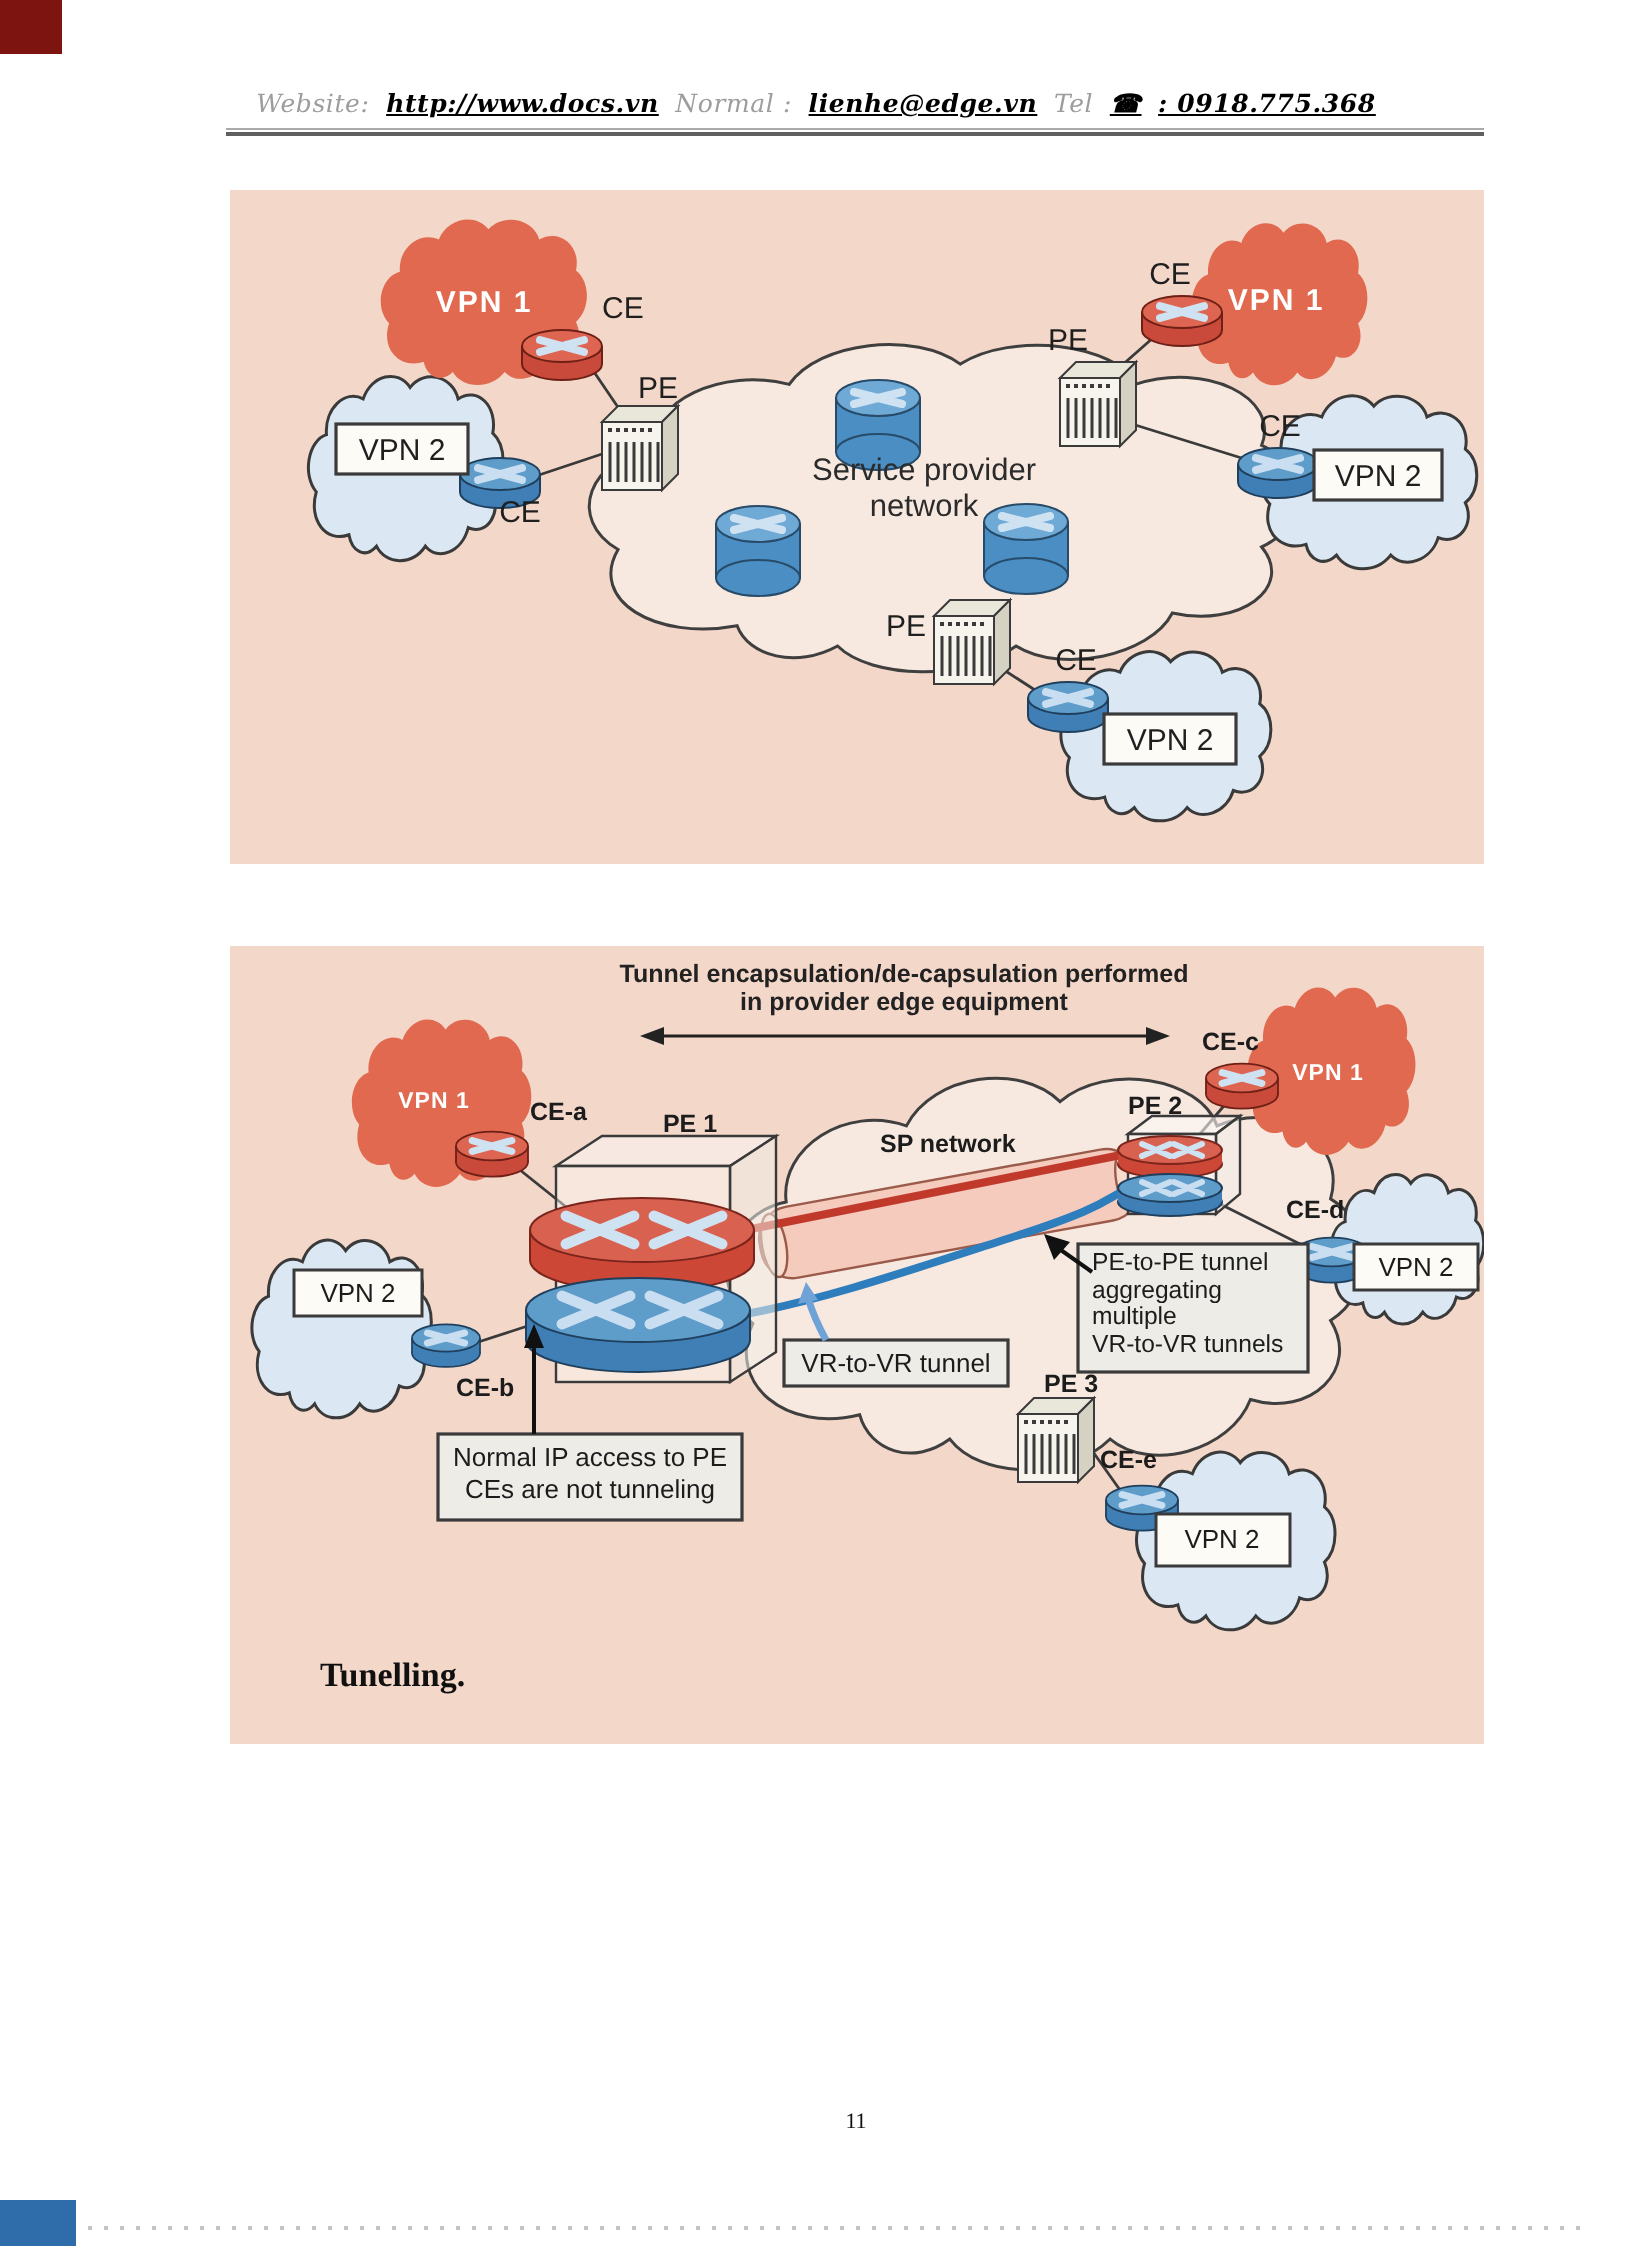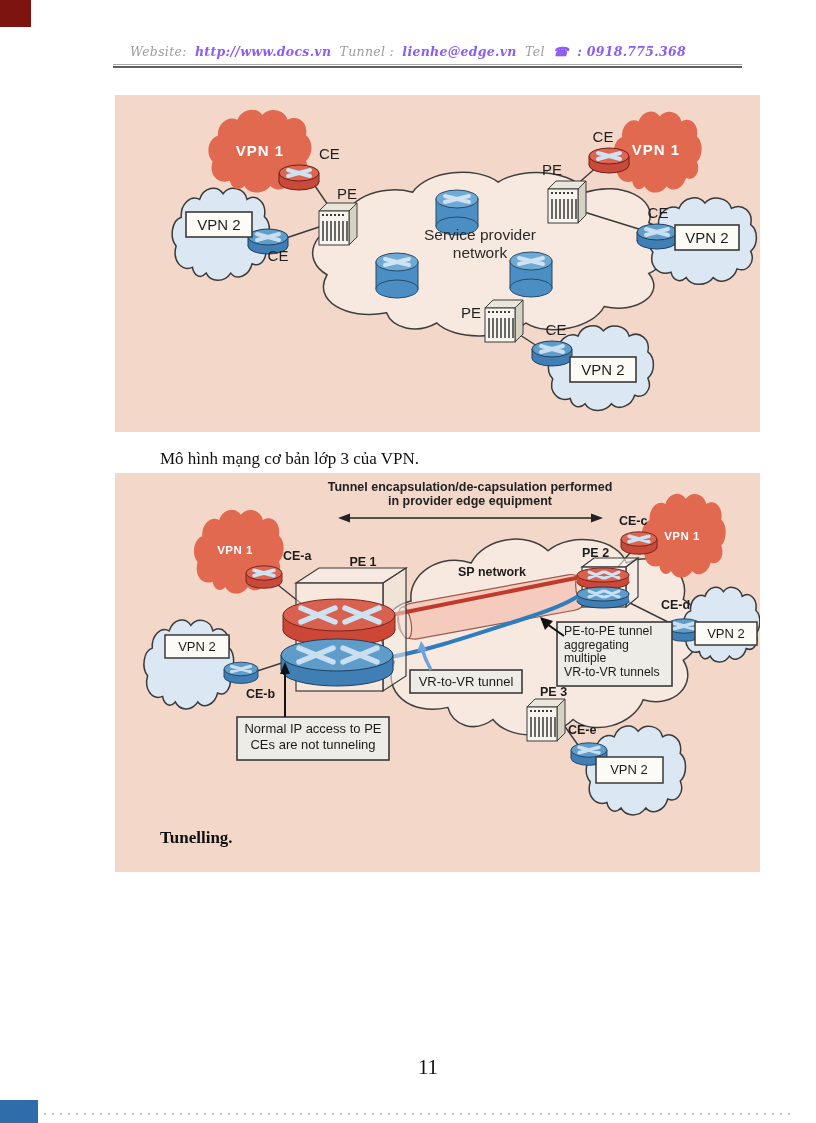--- a/index.html
+++ b/index.html
@@ -6,33 +6,33 @@
   .page{position:relative;width:816px;height:1123px;background:#ffffff;overflow:hidden;
         font-family:"Liberation Sans",sans-serif;}
   
   .corner-tl{position:absolute;left:0;top:0;width:31px;height:27px;background:#7e1410;}
   .corner-bl{position:absolute;left:0;top:1100px;width:38px;height:23px;background:#2e6daa;}
   
   .header{position:absolute;left:0;top:44px;width:816px;text-align:center;
           font-family:"DejaVu Serif",serif;font-style:italic;font-size:12.5px;color:#8c8c8c;
           letter-spacing:.3px;}
   .header .lt{color:#9d9d9d;font-weight:normal;margin:0 2px;}
-  .header .bd{color:#8b5cf6;font-weight:bold;margin:0 2px;}
+  .header .bd{color:#000000;font-weight:bold;margin:0 2px;text-decoration:underline;}
   .hrule{position:absolute;left:113px;top:64px;width:629px;border-top:1px solid #aaa;
          border-bottom:2px solid #5f5f5f;height:1px;}
   
-  .figure{position:absolute;left:115px;width:627px;background:#f3d7c9;overflow:hidden;padding-left:18px;}
+  .figure{position:absolute;left:115px;width:627px;background:#f3d7c9;overflow:hidden;}
   .fig1{top:95px;height:337px;}
   .fig2{top:473px;height:399px;}
   .caption{position:absolute;left:160px;margin:0;font-family:"Liberation Serif",serif;
            font-size:17px;color:#101010;}
   .cap1{top:449px;}
   .cap2{top:828px;font-weight:bold;}
   .page-number{position:absolute;left:40px;top:1055px;width:776px;text-align:center;
-               font-family:"Liberation Serif",serif;font-size:21px;color:#101010;}
+               font-family:"Liberation Serif",serif;font-size:11px;color:#101010;}
   .dotted-line{position:absolute;left:20px;top:1113px;width:776px;height:2px;
                background-image:repeating-linear-gradient(to right,#c4c4c4 0 2px,transparent 2px 8px);}
   
   text{font-family:"Liberation Sans",sans-serif;}
   .lbl{font-size:15px;fill:#1f1f1f;}
   .lblc{font-size:15.5px;fill:#2b2b2b;}
   .vpn1t{font-size:15px;font-weight:bold;fill:#ffffff;letter-spacing:1px;}
   .vpn1t2{font-size:11.5px;font-weight:bold;fill:#ffffff;letter-spacing:.5px;}
   .boxt{font-size:15px;fill:#1f1f1f;}
   .boxt2{font-size:13px;fill:#1c1c1c;}
@@ -43,21 +43,21 @@
 </head>
 <body>
 
 <div class="page">
 
   <div class="corner-tl"></div>
 
   <div class="header">
     <span class="lt">Website:</span>
     <span class="bd">http://www.docs.vn</span>
-    <span class="lt">Tunnel :</span>
+    <span class="lt">Normal :</span>
     <span class="bd">lienhe@edge.vn</span>
     <span class="lt">Tel</span>
     <span class="bd">☎</span>
     <span class="bd">: 0918.775.368</span>
   </div>
   <div class="hrule"></div>
 
   <div class="figure fig1">
     <svg width="627" height="337" viewBox="0 0 627 337">
       <defs>
@@ -137,21 +137,20 @@
       <text class="lbl" x="525" y="123" text-anchor="middle">CE</text>
       <text class="lbl" x="423" y="240" text-anchor="middle">CE</text>
       <text class="lbl" x="214" y="104" text-anchor="middle">PE</text>
       <text class="lbl" x="419" y="80" text-anchor="middle">PE</text>
       <text class="lbl" x="338" y="223" text-anchor="middle">PE</text>
       <text class="lblc" x="347" y="145" text-anchor="middle">Service provider</text>
       <text class="lblc" x="347" y="163" text-anchor="middle">network</text>
     </svg>
   </div>
 
-  <p class="caption cap1">Mô hình mạng cơ bản lớp 3 của VPN.</p>
 
   <div class="figure fig2">
     <svg width="627" height="347" viewBox="0 0 627 347">
 
       <use href="#cloudp" transform="translate(238,55) scale(1.67,1.52)" fill="#f8e9e0" stroke="#3f3f3f" stroke-width="1.5"></use>
       <use href="#cloudp" transform="translate(58,32) scale(0.47,0.65)" fill="#e0694f"></use>
       <use href="#cloudp" transform="translate(8,142) scale(0.47,0.69)" fill="#dbe7f2" stroke="#3a3a3a" stroke-width="1.5"></use>
       <use href="#cloudp" transform="translate(506,16) scale(0.44,0.65)" fill="#e0694f"></use>
       <use href="#cloudp" transform="translate(548,110) scale(0.40,0.58)" fill="#dbe7f2" stroke="#3a3a3a" stroke-width="1.5"></use>
       <use href="#cloudp" transform="translate(450,248) scale(0.52,0.69)" fill="#dbe7f2" stroke="#3a3a3a" stroke-width="1.5"></use>

